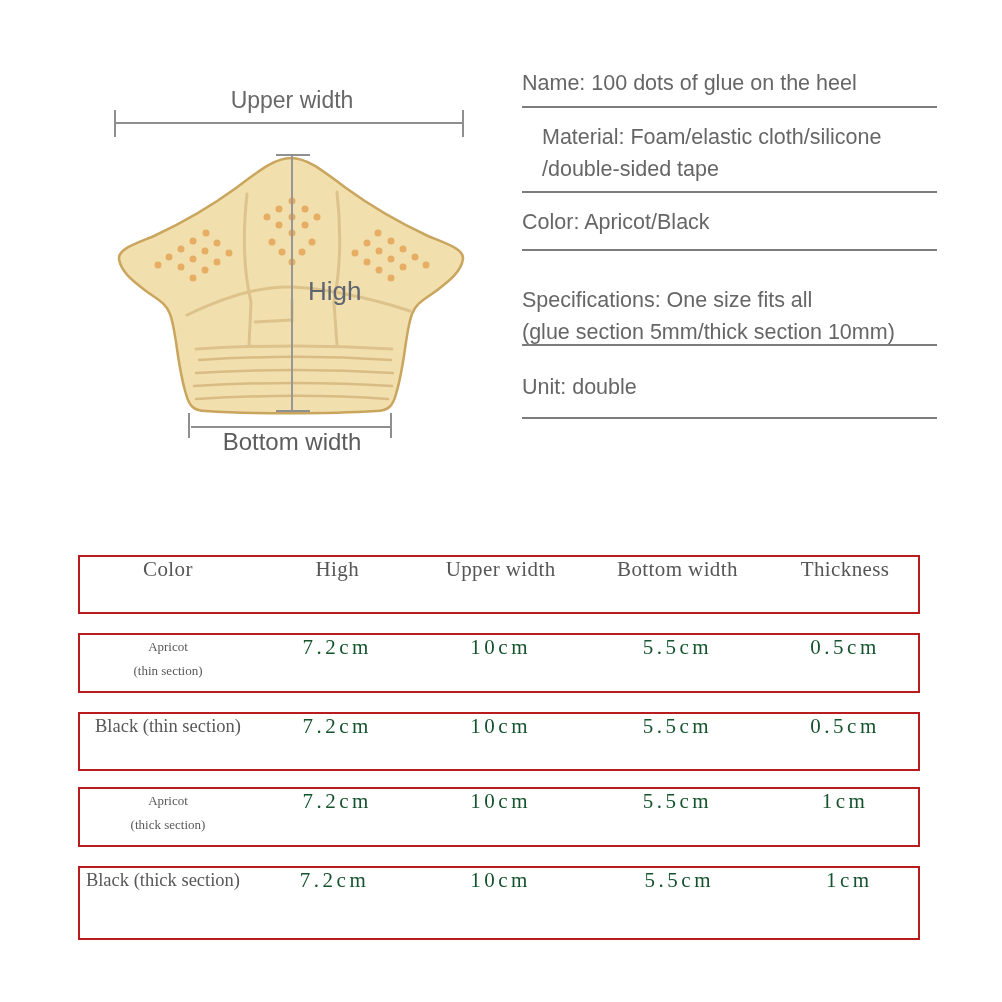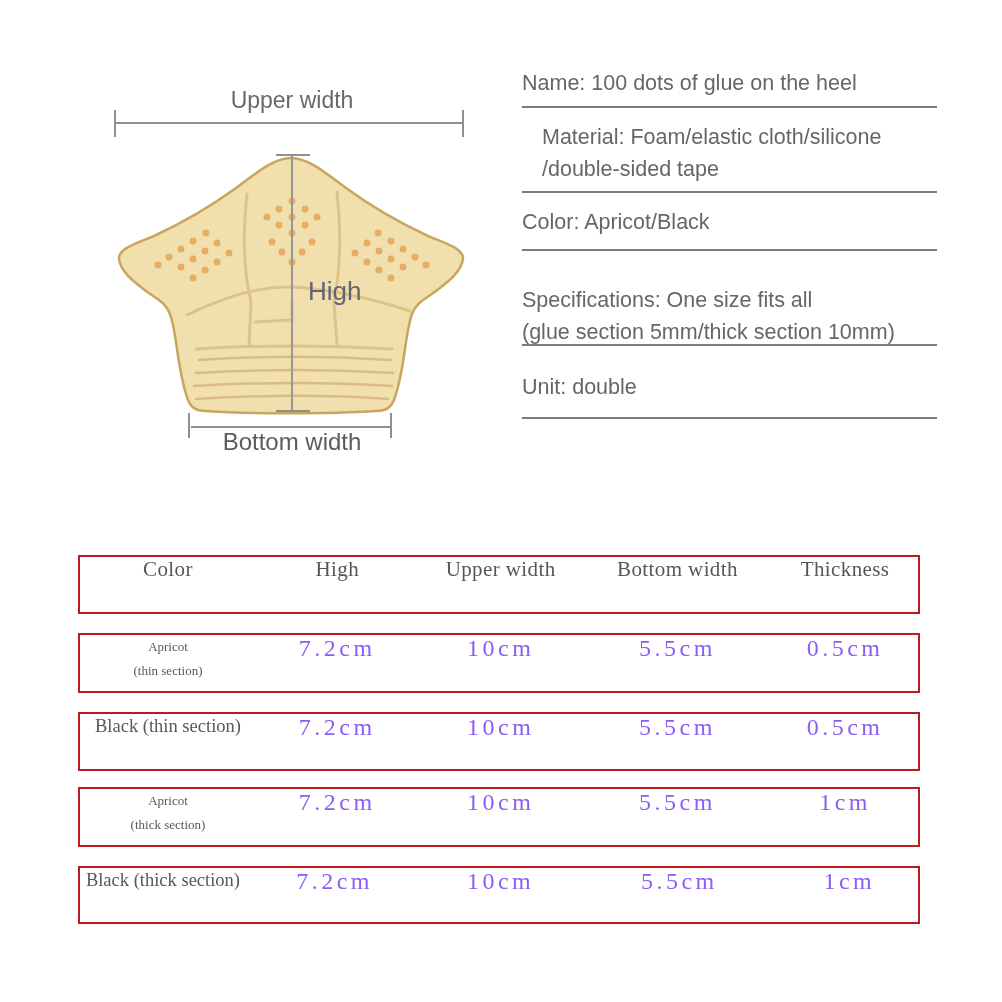--- a/index.html
+++ b/index.html
@@ -33,25 +33,25 @@
   #spec-4{top:371px;} #div-4{top:417px;}
   
   .trow{
     position:absolute;left:78px;width:842px;box-sizing:border-box;
     border:2px solid #b91c1c;background:#fff;display:flex;align-items:flex-start;font-family:Liberation Serif, serif;
   }
   #thead{top:555px;height:59px;}
   #trow-0{top:633px;height:60px;}
   #trow-1{top:712px;height:59px;}
   #trow-2{top:787px;height:60px;}
-  #trow-3{top:866px;height:58px;gap:12px;}
+  #trow-3{top:866px;height:74px;gap:12px;}
   .c{text-align:center;}
   .c1{width:21%;} .c2{width:19.4%;} .c3{width:19.6%;} .c4{width:22.6%;} .c5{width:17.4%;}
   #thead .c{font-size:21px;color:#565656;letter-spacing:.4px;}
-  .tval{font-size:24px;color:#8b5cf6;letter-spacing:3.5px;}
+  .tval{font-size:21px;color:#14532d;letter-spacing:3.5px;}
   .col-color{font-size:18.5px;color:#585858;line-height:24px;}
   .trow.two .col-color{font-size:13px;}
   .col-color span{display:block;}
   svg{display:block;}
 </style>
 </head>
 <body>
 
 <div class="canvas">
 

